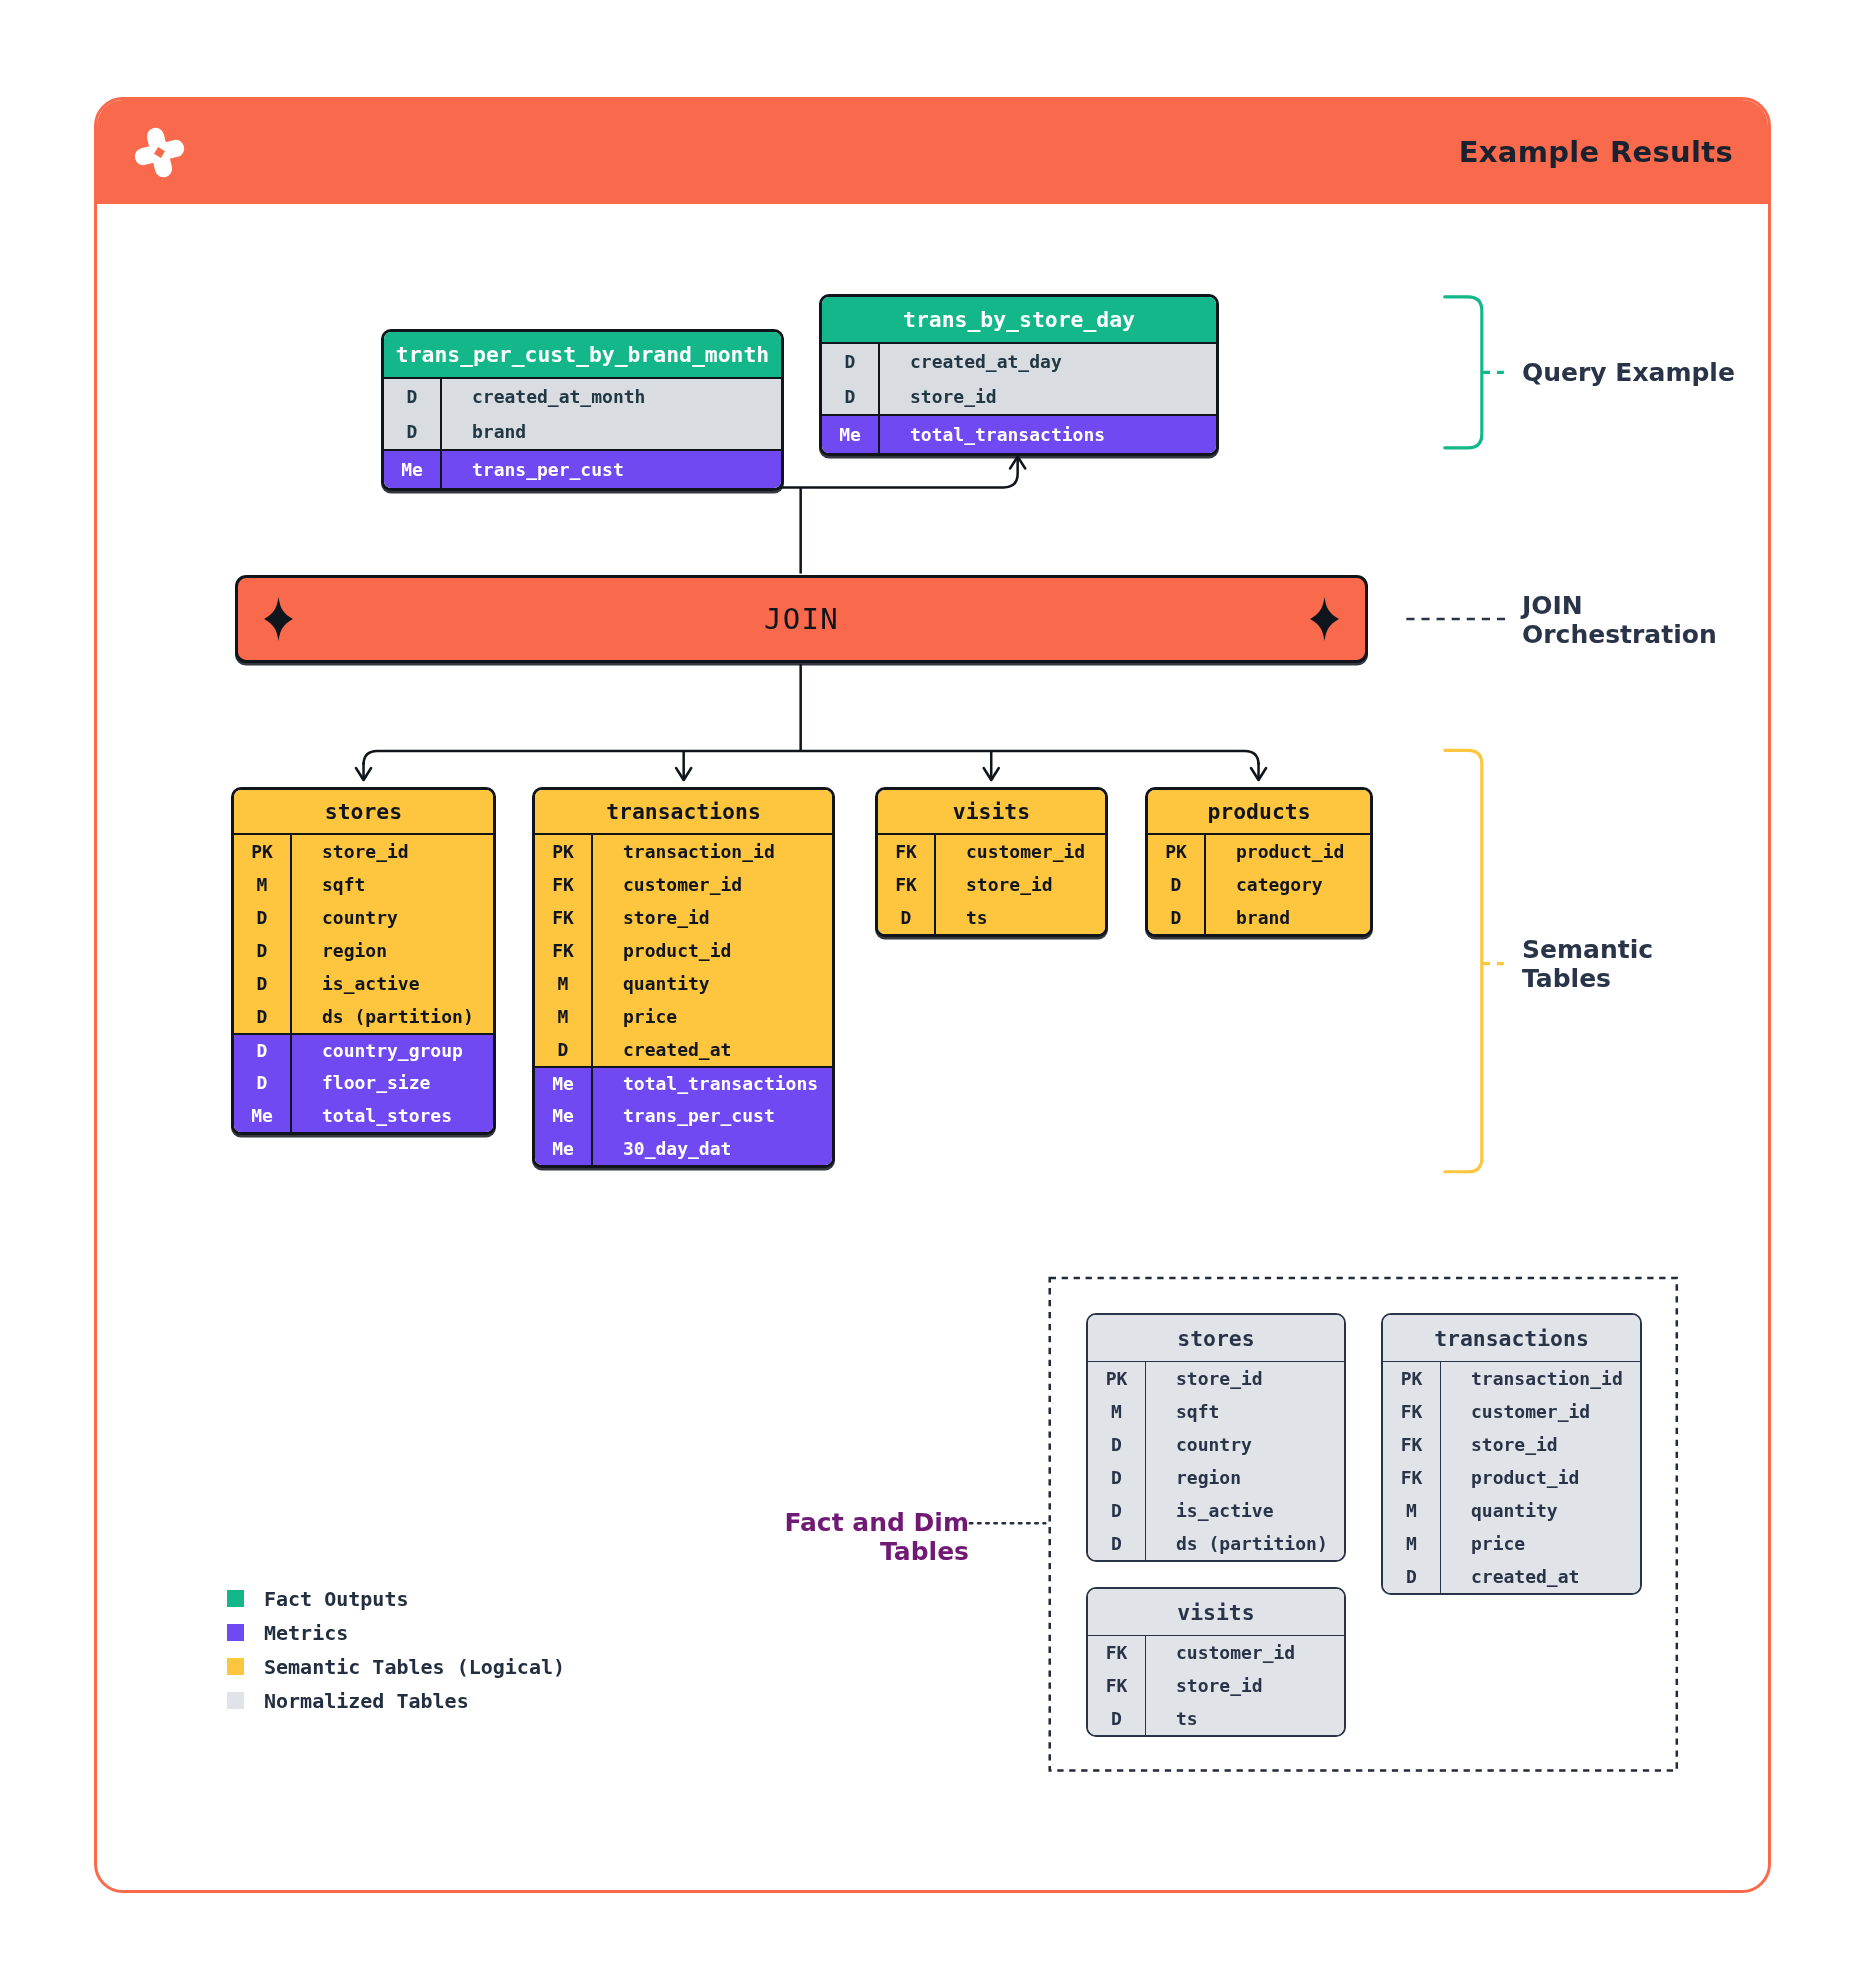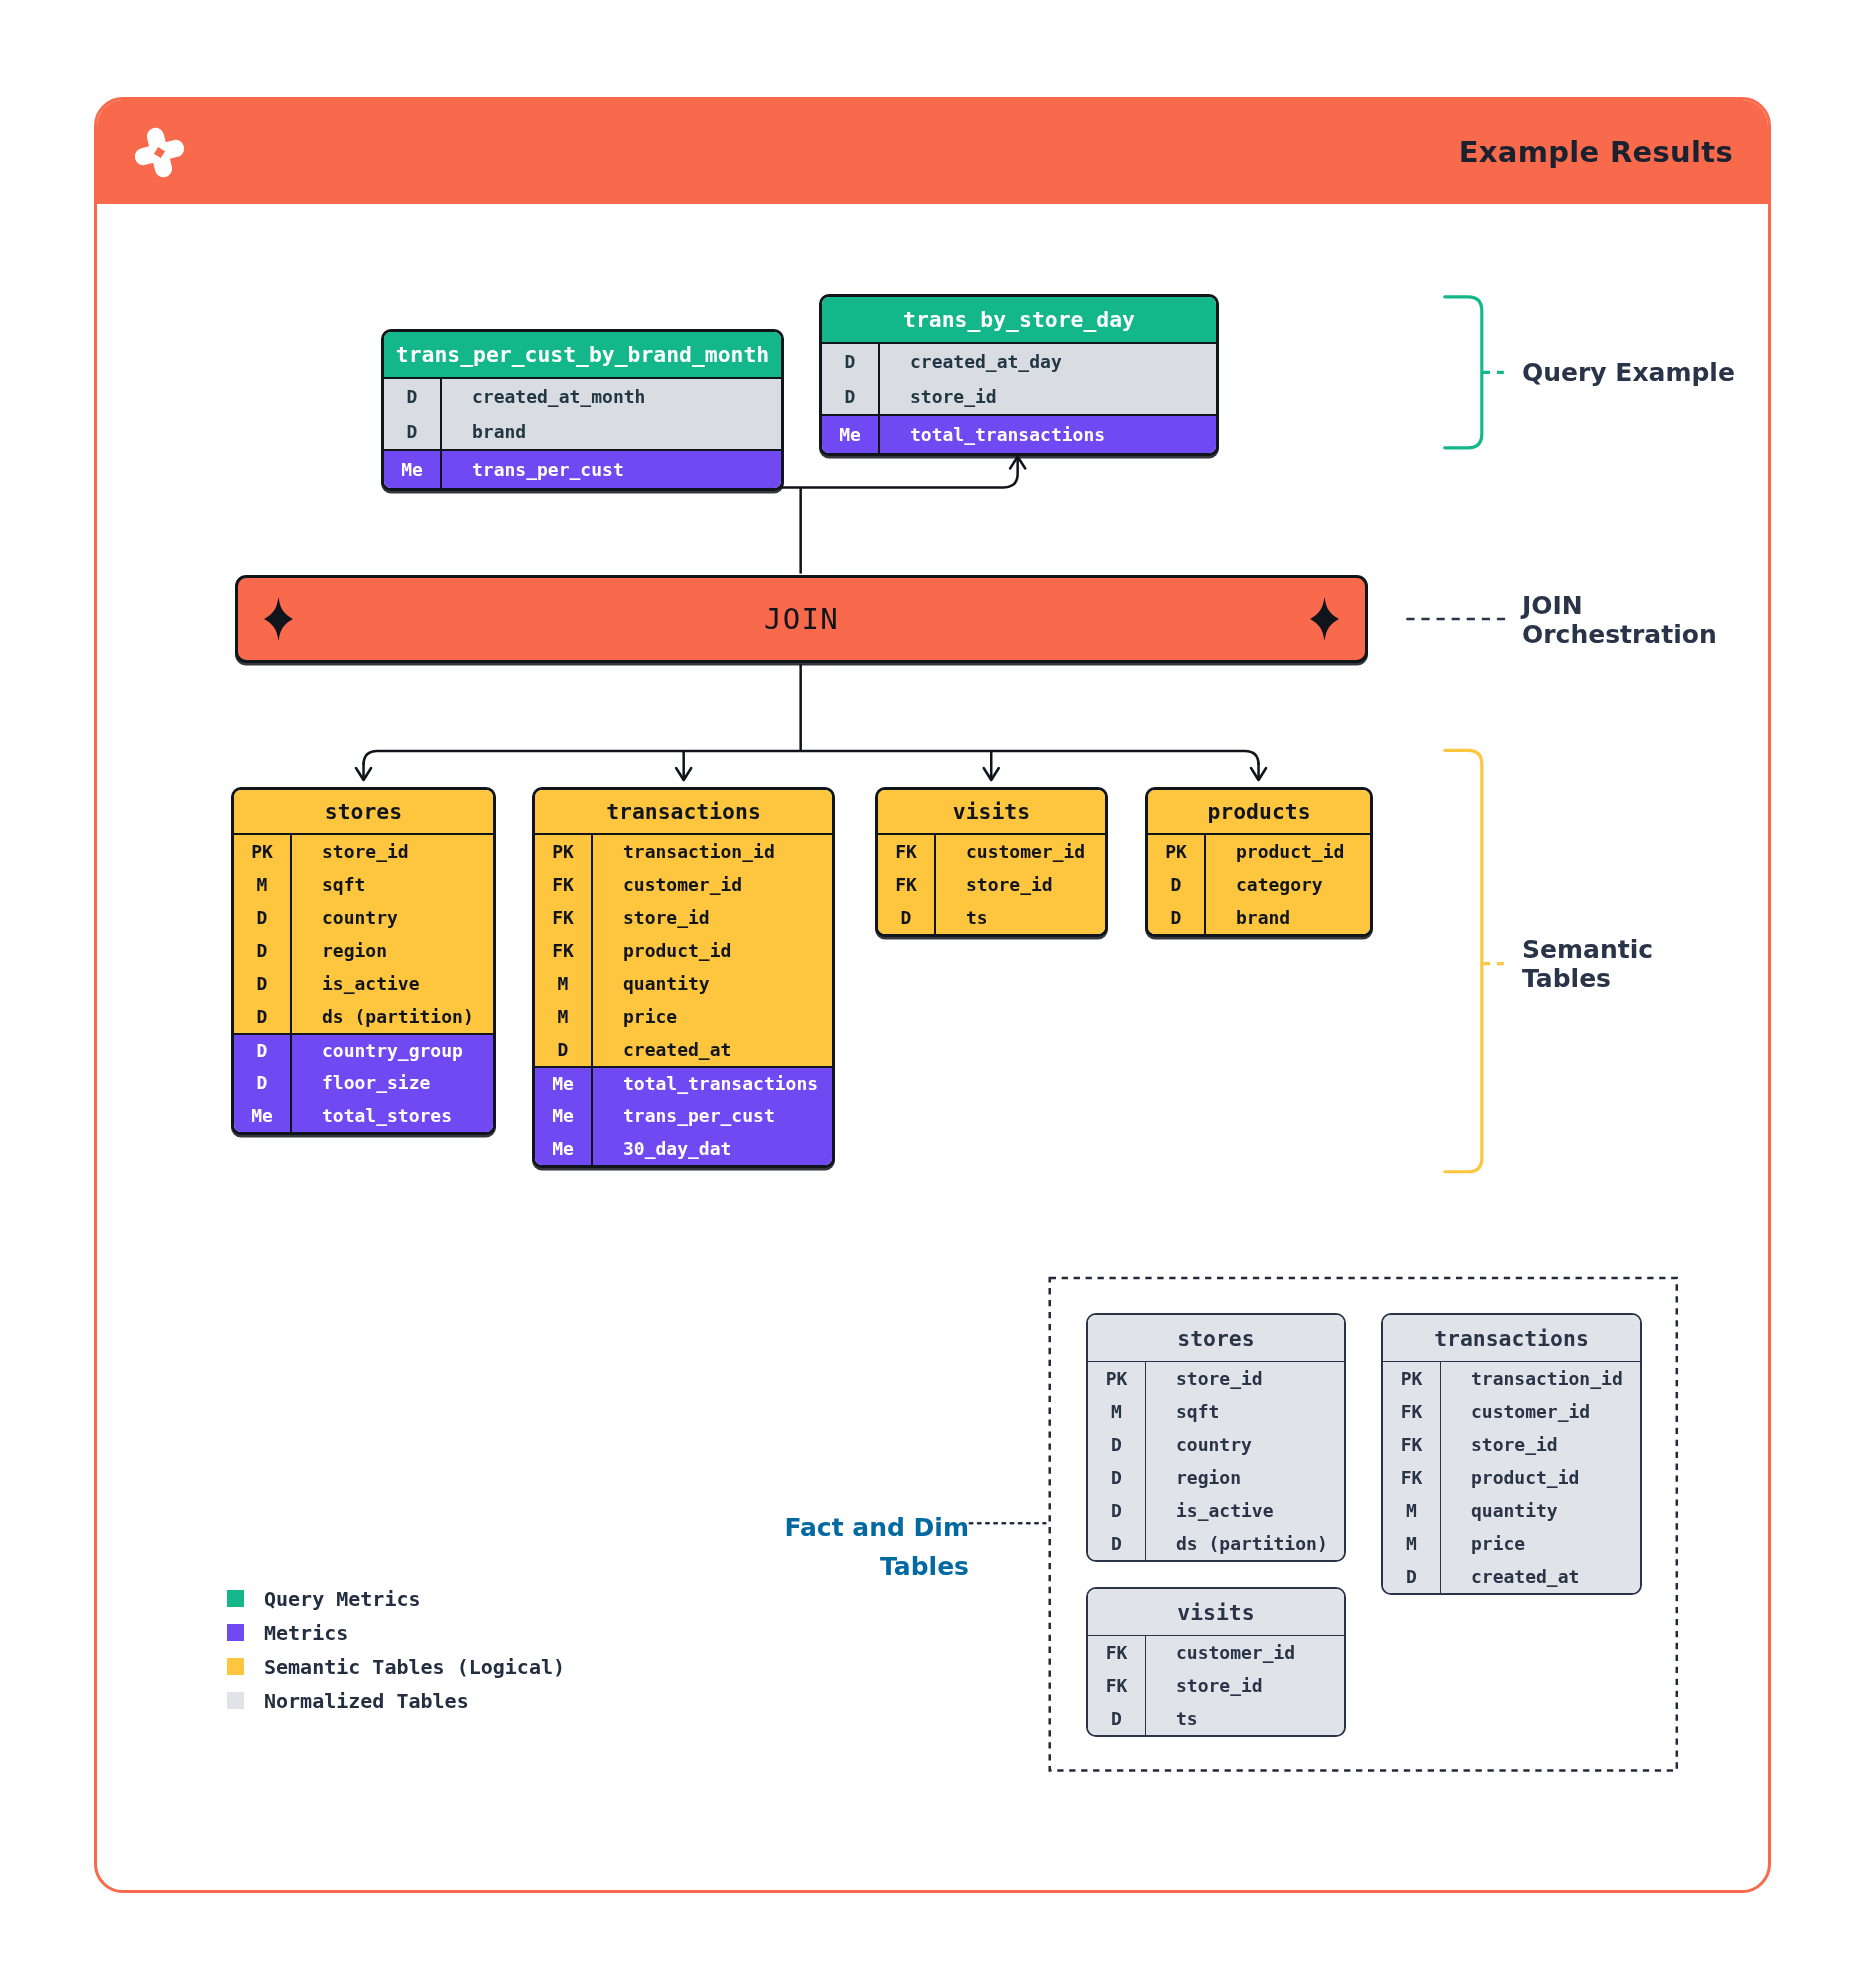--- a/index.html
+++ b/index.html
@@ -44,21 +44,21 @@
   .join{position:absolute; left:235px; top:575px; width:1133px; height:88px;
         background:var(--orange); border:3.1px solid var(--ink); border-radius:11.3px;
         box-shadow:0 2.5px 0 rgba(16,21,28,.85);
         display:flex; align-items:center; justify-content:space-between; padding:0 26.4px;}
   .join .lbl{position:absolute; left:0; right:0; text-align:center;
              font-family:"DejaVu Sans Mono","Liberation Mono",monospace;
              font-size:29px; font-weight:500; color:var(--ink); letter-spacing:1.3px;}
 
   .sideLabel{position:absolute; font-size:25px; font-weight:700; color:var(--navy); line-height:29px;}
   .factdim{position:absolute; left:748px; top:1508px; width:221px; text-align:right;
-           font-size:25px; font-weight:700; color:#0369a1; line-height:39px;}
+           font-size:25px; font-weight:700; color:#701a75; line-height:29px;}
 
   .legend{position:absolute; left:227px; top:1588px; display:flex; flex-direction:column; gap:12.6px;}
   .legItem{display:flex; align-items:center; gap:20px; height:21.4px;}
   .legItem .sw{width:17px; height:17px; flex:0 0 17px;}
   .legItem .lt{font-family:"DejaVu Sans Mono","Liberation Mono",monospace;
                font-size:20px; font-weight:700; color:#232E40;}
 
   svg.overlay{position:absolute; left:0; top:0; pointer-events:none;}
 </style>
 </head>
@@ -361,21 +361,21 @@
   </div>
   <div class="sideLabel" style="left:1522px; top:935px;">
     <div>Semantic</div>
     <div>Tables</div>
   </div>
   <div class="factdim">Fact and Dim Tables</div>
 
   <div class="legend">
     <div class="legItem">
       <span class="sw" style="background: rgb(19, 183, 137);"></span>
-      <span class="lt">Query Metrics</span>
+      <span class="lt">Fact Outputs</span>
     </div>
     <div class="legItem">
       <span class="sw" style="background: rgb(113, 73, 242);"></span>
       <span class="lt">Metrics</span>
     </div>
     <div class="legItem">
       <span class="sw" style="background: rgb(254, 197, 62);"></span>
       <span class="lt">Semantic Tables (Logical)</span>
     </div>
     <div class="legItem">

